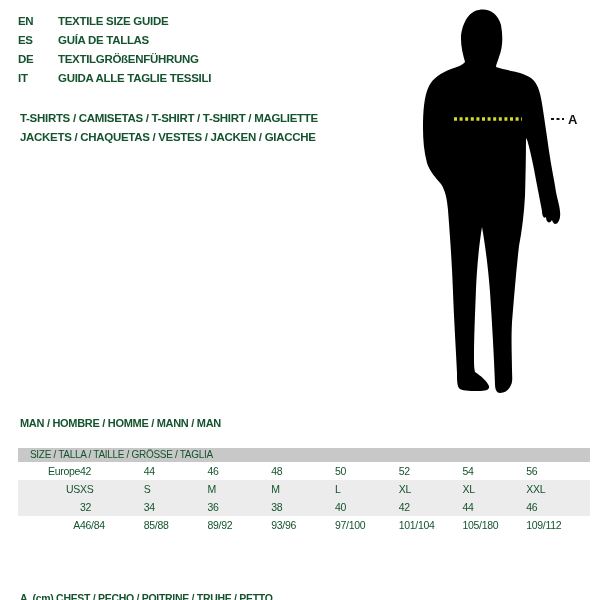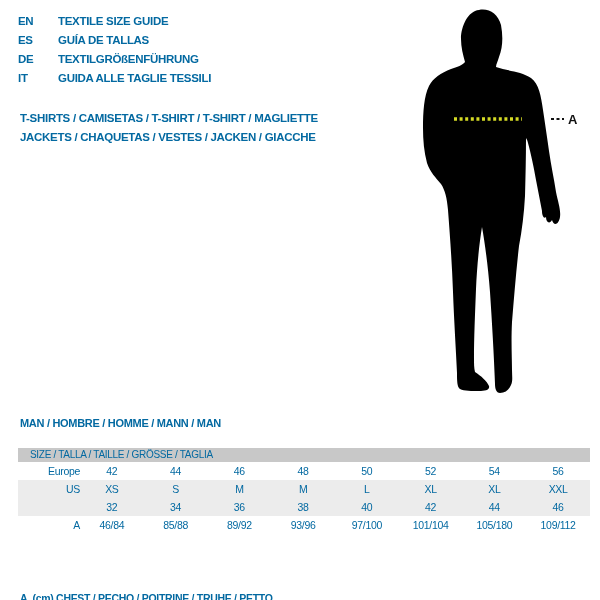--- a/index.html
+++ b/index.html
@@ -1,36 +1,36 @@
 <!DOCTYPE html>
 <html><head>
 <meta charset="utf-8">
 <style>
   html,body{margin:0;padding:0;background:#fff;}
   .page{
     position:relative;width:600px;height:600px;background:#ffffff;
-    font-family:"Liberation Sans",sans-serif;color:#0369a1;overflow:hidden;
+    font-family:"Liberation Sans",sans-serif;color:#14532d;overflow:hidden;
   }
   
   .lang-list{position:absolute;left:18px;top:12px;}
   .lang-row{display:flex;height:19px;line-height:19px;font-weight:bold;font-size:11.5px;letter-spacing:-0.3px;}
   .lang-code{width:40px;}
   
   .categories{position:absolute;left:20px;top:109px;font-weight:bold;font-size:11.5px;line-height:18.5px;letter-spacing:-0.3px;}
   
   .figure{position:absolute;left:395px;top:0;width:205px;height:410px;}
   
   .man-line{position:absolute;left:20px;top:414px;font-weight:bold;font-size:11px;line-height:18px;letter-spacing:-0.3px;}
   
   .size-table{position:absolute;left:18px;top:448px;width:572px;font-size:10.5px;letter-spacing:-0.3px;}
   .t-head{background:#c8c8c8;height:14px;line-height:13px;padding-left:12px;font-size:10px;}
   .t-row{display:grid;grid-template-columns:62px repeat(8,1fr);align-items:center;height:18px;}
   .t-row.shaded{background:#ececec;}
   .t-label{padding-left:3px;text-align:right;}
-  .t-cell{text-align:center;}
+  .t-cell{text-align:left;}
   
   .footnote{position:absolute;left:20px;top:545px;font-weight:bold;font-size:10.5px;line-height:18px;letter-spacing:-0.3px;margin-top:44px;}
 </style>
 </head>
 <body>
 
 <div class="page">
 
   <div class="lang-list">
     <div class="lang-row">

